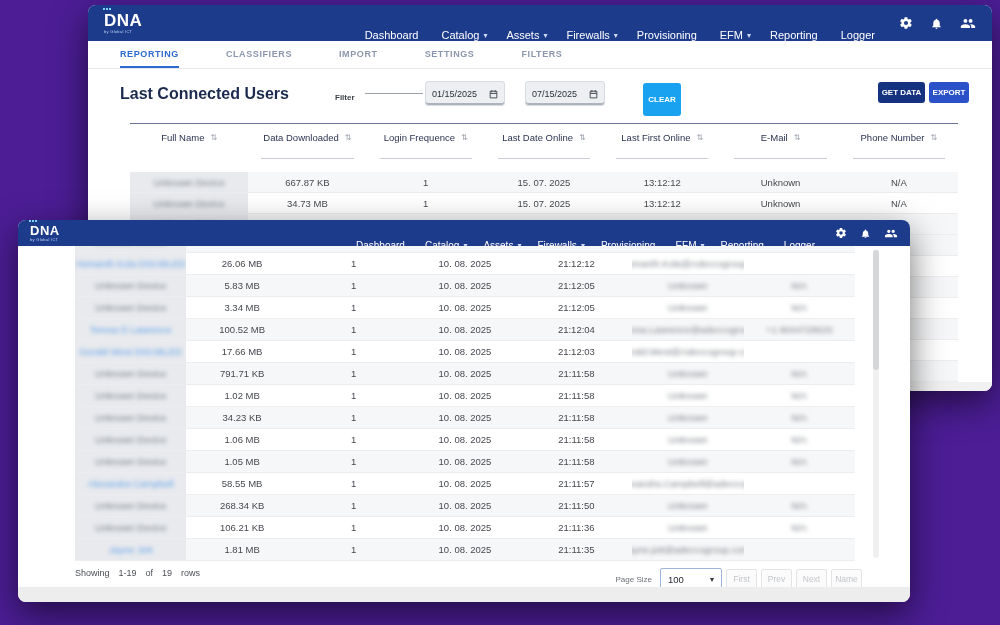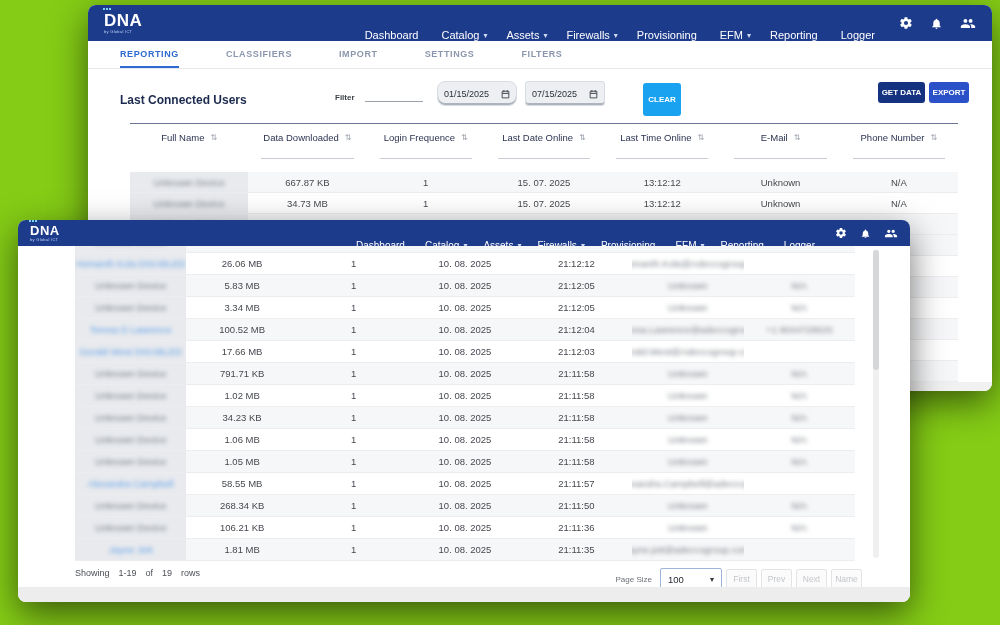--- a/index.html
+++ b/index.html
@@ -1,17 +1,17 @@
 <!DOCTYPE html>
 <html style="--navbar: #1d3b8b; --accent: #2e6ad1; --clear: #18a2ef; --getdata: #14327f; --export: #2b51c8;"><head>
 <meta charset="utf-8">
 <style>
   html,body{margin:0;padding:0;background:#000;}
   *{box-sizing:border-box;font-family:"Liberation Sans","DejaVu Sans",sans-serif;}
-  .stage{position:relative;width:1000px;height:625px;background:#84cc16;overflow:hidden;padding-left:48px;}
+  .stage{position:relative;width:1000px;height:625px;background:#4c1d95;overflow:hidden;padding-left:48px;}
 
   .window{position:absolute;background:#fff;border-radius:8px;box-shadow:0 12px 35px rgba(0,0,0,.55);}
   .back-window{left:88px;top:5px;width:904px;height:386px;z-index:1;}
   .front-window{left:18px;top:220px;width:892px;height:382px;z-index:2;}
 
   
   .navbar{display:flex;align-items:center;background:var(--navbar,#1d3b8b);border-radius:8px 8px 0 0;padding:0 16px;}
   .back-window .navbar{height:36px;}
   .front-window .navbar{height:26px;padding:0 12px;}
   .logo{position:relative;color:#fff;font-weight:700;letter-spacing:.5px;line-height:1;}
@@ -30,26 +30,26 @@
   .front-window .nav-icons{margin-left:16px;gap:13px;}
   .nav-icons svg{display:block;cursor:pointer;}
 
   
   .tabsbar{display:flex;align-items:stretch;height:28px;border-bottom:1px solid #e7e7ea;padding-left:32px;}
   .tab{font-size:9px;font-weight:700;letter-spacing:.6px;color:#8b97ad;display:flex;align-items:center;margin-right:47px;border-bottom:2px solid transparent;cursor:pointer;}
   .tab.active{color:var(--accent,#2e6ad1);border-bottom-color:var(--accent,#2e6ad1);}
 
   
   .pagehead{position:relative;height:54px;}
-  .page-title{position:absolute;left:32px;top:24px;font-size:12px;font-weight:700;color:#1b2a4e;}
-  .filter-group{position:absolute;left:247px;top:24px;display:flex;align-items:flex-end;}
+  .page-title{position:absolute;left:32px;top:16px;font-size:16px;font-weight:700;color:#1b2a4e;}
+  .filter-group{position:absolute;left:247px;top:24px;display:flex;align-items:flex-start;}
   .filter-label{font-size:8px;font-weight:700;color:#3b3f46;}
   .filter-line{width:58px;border-top:1px solid #9aa0a8;margin-left:10px;}
   .date-input{position:absolute;top:12px;width:80px;height:25px;background:#edeff3;border:1px solid #d7dbe2;border-radius:3px;display:flex;align-items:center;padding:0 6px;font-size:9px;color:#2c3138;box-shadow:inset 0 -2px 0 #aeb4bd;cursor:text;}
-  .date-from{left:349px;border-radius:8px;}
+  .date-from{left:337px;}
   .date-to{left:437px;}
   .date-input svg{margin-left:auto;display:block;}
   .btn{display:flex;align-items:center;justify-content:center;color:#fff;font-weight:700;border-radius:3px;cursor:pointer;}
   .btn-clear{position:absolute;left:555px;top:14px;width:38px;height:33px;font-size:8px;background:var(--clear,#18a2ef);}
   .btn-getdata{position:absolute;right:67px;top:13px;width:47px;height:21px;font-size:8px;background:var(--getdata,#14327f);margin-left:24px;}
   .btn-export{position:absolute;right:23px;top:13px;width:40px;height:21px;font-size:8px;background:var(--export,#2b51c8);}
 
   
   .btable{margin:0 34px 0 42px;border-top:1px solid #6d7696;}
   .hrow{display:flex;height:26px;align-items:center;}
@@ -230,21 +230,21 @@
             <span class="lbl">Login Frequence</span>
             <span class="sort">⇅</span>
           </div>
 
           <div class="hcell">
             <span class="lbl">Last Date Online</span>
             <span class="sort">⇅</span>
           </div>
 
           <div class="hcell">
-            <span class="lbl">Last Time Online</span>
+            <span class="lbl">Last First Online</span>
             <span class="sort">⇅</span>
           </div>
 
           <div class="hcell">
             <span class="lbl">E-Mail</span>
             <span class="sort">⇅</span>
           </div>
 
           <div class="hcell">
             <span class="lbl">Phone Number</span>

